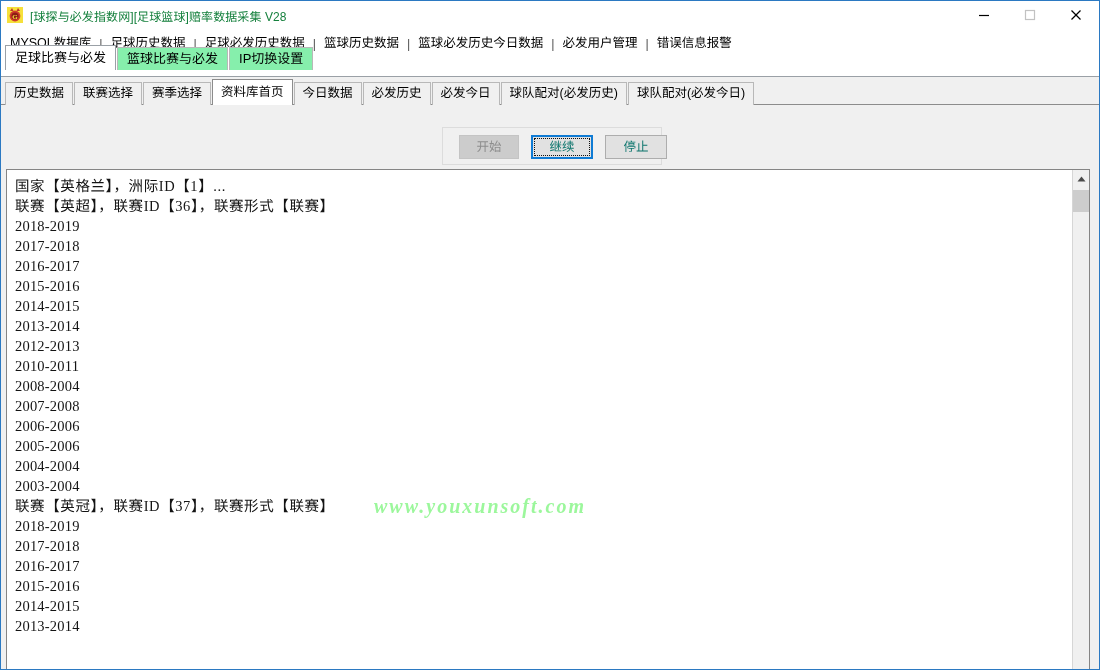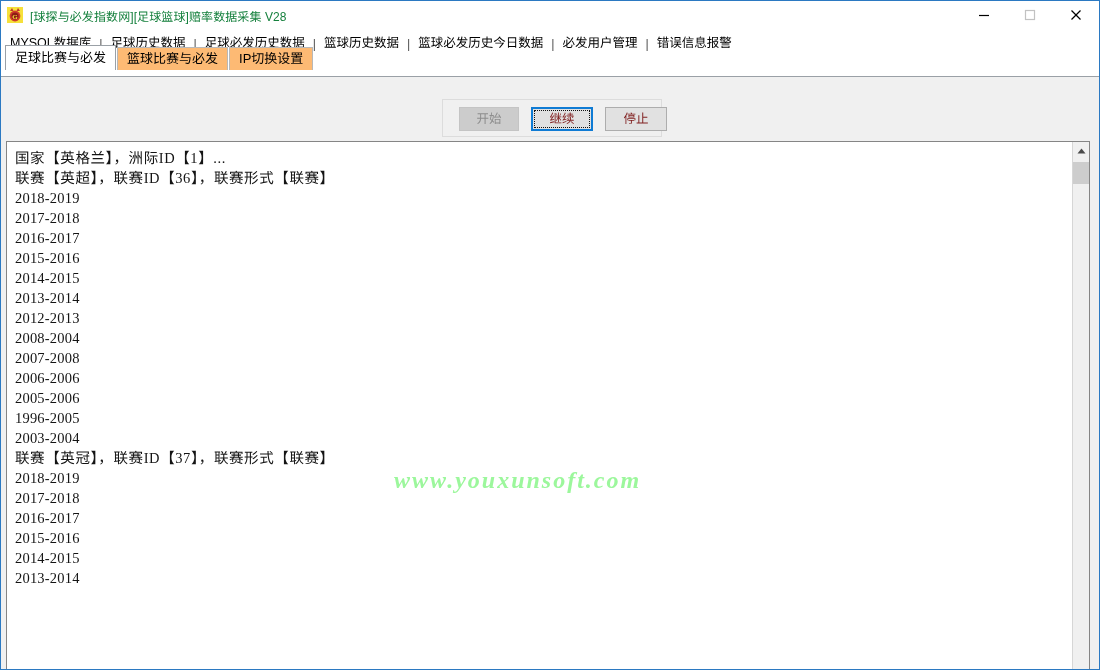--- a/index.html
+++ b/index.html
@@ -93,21 +93,21 @@
     box-sizing: border-box;
     display: flex;
     align-items: flex-end;
   }
   .otab {
     font-size: 13px;
     color: #000;
     padding: 3px 9px 4px 9px;
     border: 1px solid #b8b8b8;
     border-bottom: none;
-    background: #fdba74;
+    background: #86efac;
     margin-right: 1px;
     line-height: 15px;
     position: relative;
     top: 1px;
   }
   .otab.active {
     background: #ffffff;
     border-color: #9aa0a6;
     top: 1px;
     padding-top: 4px;
@@ -166,21 +166,21 @@
     position: absolute;
     top: 7px;
     height: 24px;
     font-family: "Liberation Sans", "DejaVu Sans", sans-serif;
     font-size: 12.5px;
     line-height: 22px;
     text-align: center;
     box-sizing: border-box;
     background: #e1e1e1;
     border: 1px solid #adadad;
-    color: #7f1d1d;
+    color: #0f766e;
   }
   .btn.start   { left: 16px;  width: 60px; background: #cccccc; border-color: #c4c4c4; color: #8d8d8d; }
   .btn.resume  { left: 88px;  width: 62px; background: #e1e1e1; border: 2px solid #0f7bd4; line-height: 20px; }
   .btn.resume .focusbox {
     display: block;
     position: absolute;
     left: 1px; top: 1px; right: 1px; bottom: 1px;
     border: 1px dotted #111;
   }
   .btn.stop    { left: 162px; width: 62px; }
@@ -222,27 +222,26 @@
     letter-spacing: 0.6px;
   }
 
   .watermark {
     position: absolute;
     left: 367px;
     top: 325px;
     font-family: "Liberation Serif", "DejaVu Serif", serif;
     font-style: italic;
     font-weight: bold;
-    font-size: 24px;
+    font-size: 20px;
     letter-spacing: 2px;
     color: #9cf79c;
     white-space: nowrap;
     z-index: 1;
     pointer-events: none;
-    margin-left: 20px;
   }
 
   
   .vscroll {
     position: absolute;
     right: 0; top: 0; bottom: 0;
     width: 17px;
     background: #f0f0f0;
     border-left: 1px solid #d6d6d6;
     box-sizing: border-box;
@@ -317,20 +316,31 @@
     <span class="menu-sep">|</span>
     <span class="menu-item">错误信息报警</span>
   </div>
 
   <div class="outer-tabstrip-wrap">
     <div class="otab active">足球比赛与必发</div>
     <div class="otab">篮球比赛与必发</div>
     <div class="otab">IP切换设置</div>
   </div>
 
+  <div class="inner-tabstrip-wrap">
+    <div class="itab">历史数据</div>
+    <div class="itab">联赛选择</div>
+    <div class="itab">赛季选择</div>
+    <div class="itab active">资料库首页</div>
+    <div class="itab">今日数据</div>
+    <div class="itab">必发历史</div>
+    <div class="itab">必发今日</div>
+    <div class="itab">球队配对(必发历史)</div>
+    <div class="itab">球队配对(必发今日)</div>
+  </div>
 
   <div class="tabpage">
 
     <div class="btn-panel">
       <div class="btn start">开始</div>
       <div class="btn resume" style="border-color: rgb(15, 123, 212);">
         <span class="focusbox"></span>
         <span>继续</span>
       </div>
       <div class="btn stop">停止</div>
@@ -342,25 +352,26 @@
         <div class="log-lines" id="log-lines">
             <div class="log-line hdr">国家【英格兰】，洲际ID【1】...</div>
             <div class="log-line hdr">联赛【英超】，联赛ID【36】，联赛形式【联赛】</div>
             <div class="log-line">2018-2019</div>
             <div class="log-line">2017-2018</div>
             <div class="log-line">2016-2017</div>
             <div class="log-line">2015-2016</div>
             <div class="log-line">2014-2015</div>
             <div class="log-line">2013-2014</div>
             <div class="log-line">2012-2013</div>
+            <div class="log-line">2010-2011</div>
             <div class="log-line">2008-2004</div>
             <div class="log-line">2007-2008</div>
             <div class="log-line">2006-2006</div>
             <div class="log-line">2005-2006</div>
-            <div class="log-line">1996-2005</div>
+            <div class="log-line">2004-2004</div>
             <div class="log-line">2003-2004</div>
             <div class="log-line hdr">联赛【英冠】，联赛ID【37】，联赛形式【联赛】</div>
             <div class="log-line">2018-2019</div>
             <div class="log-line">2017-2018</div>
             <div class="log-line">2016-2017</div>
             <div class="log-line">2015-2016</div>
             <div class="log-line">2014-2015</div>
             <div class="log-line">2013-2014</div>
           </div>
       </div>

